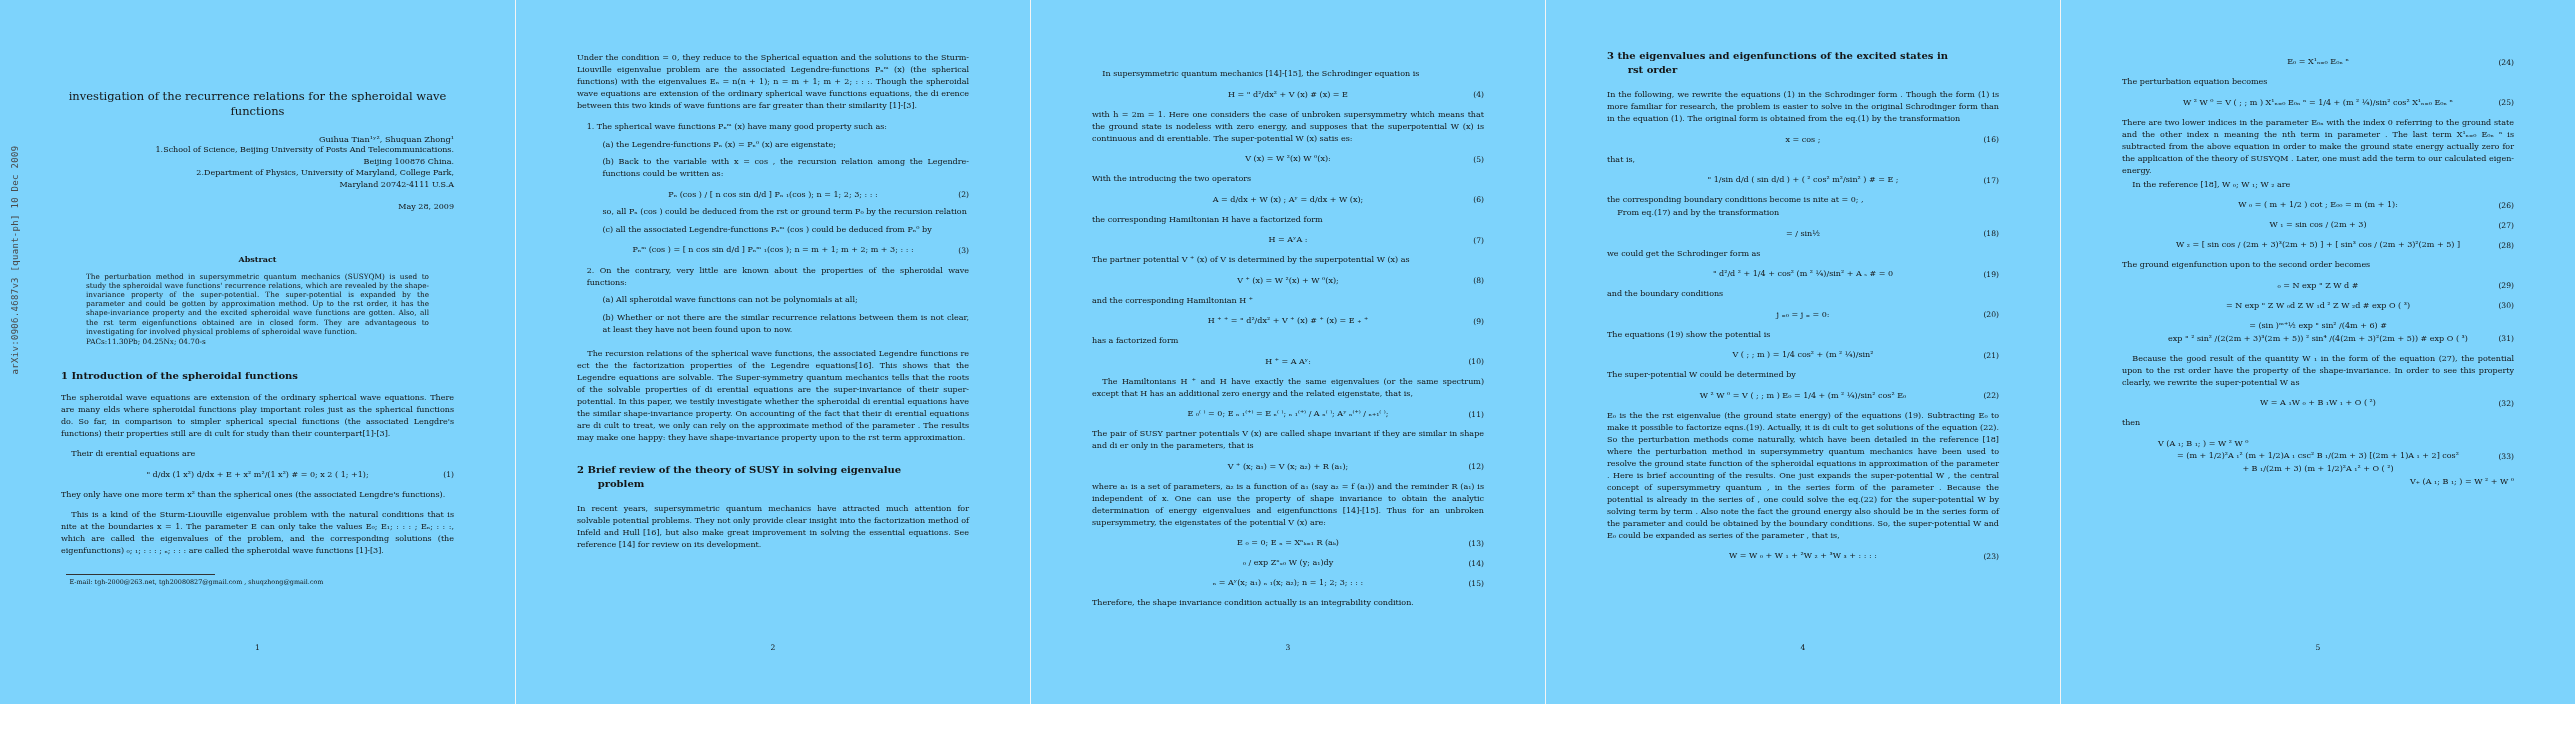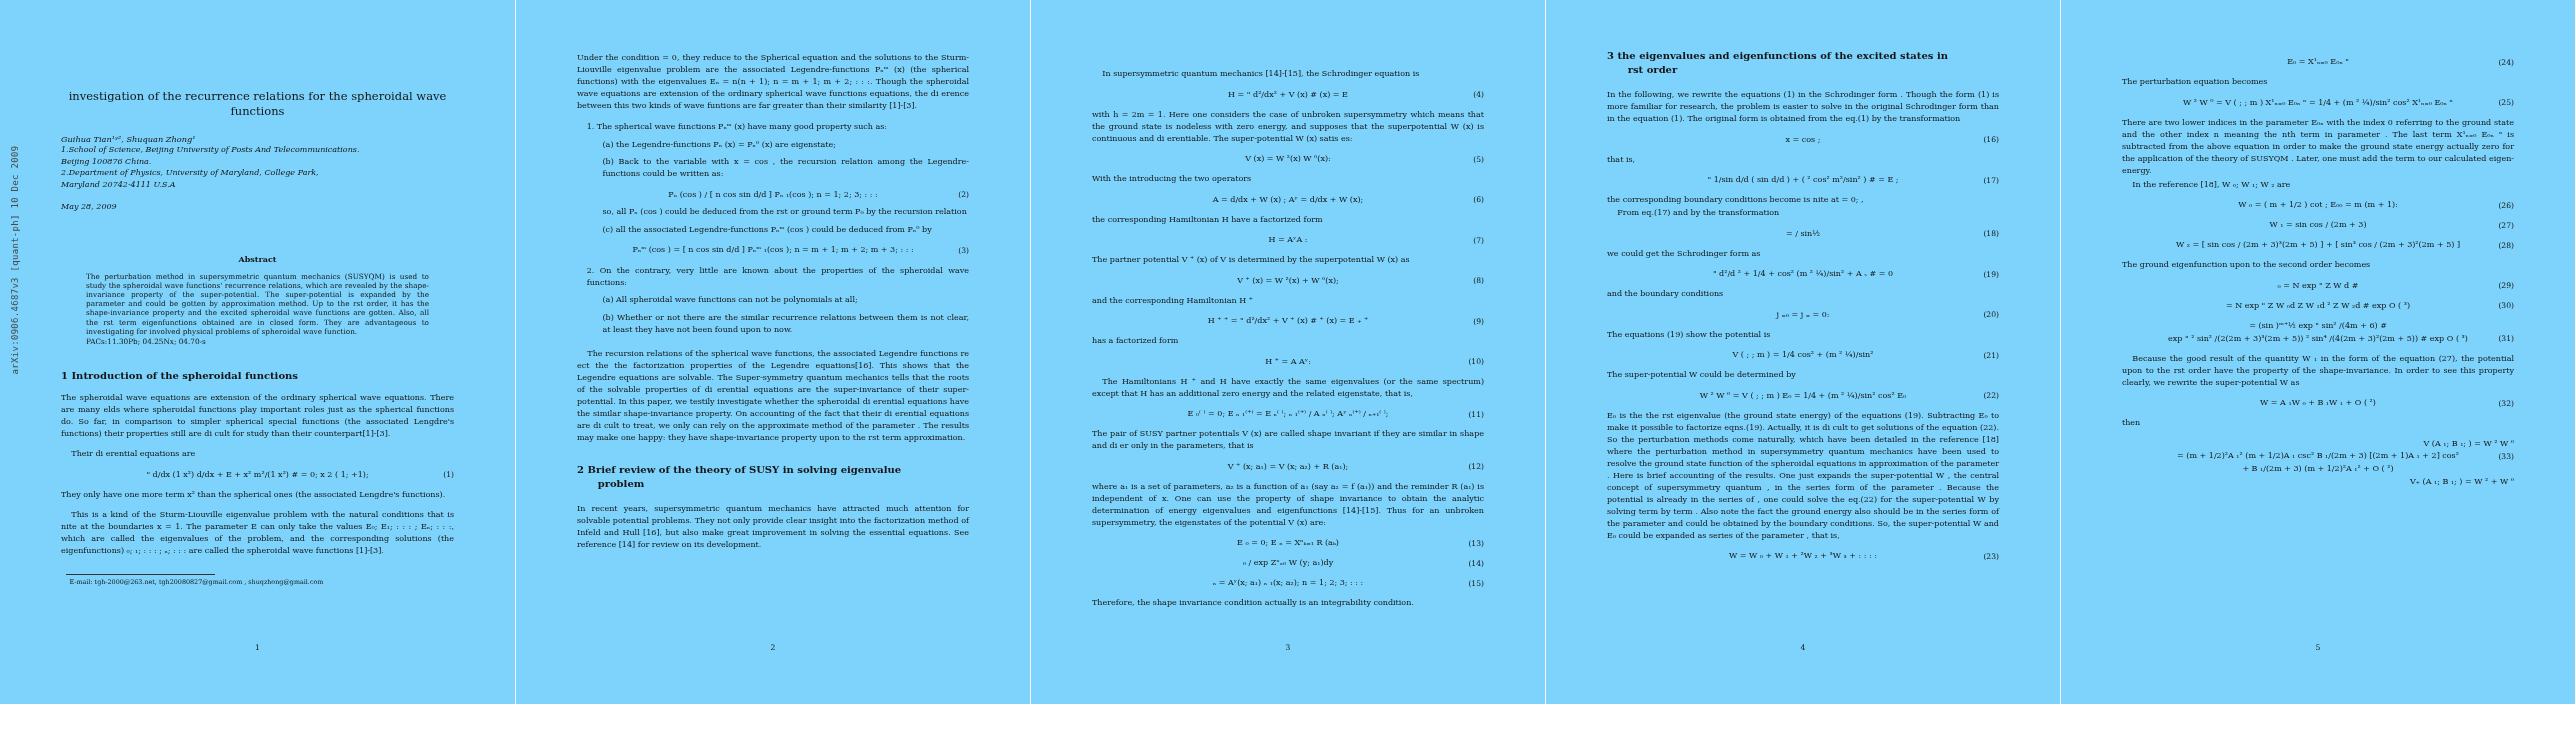--- a/index.html
+++ b/index.html
@@ -7,21 +7,21 @@
           font-family:"DejaVu Serif","Liberation Serif",serif;color:#151515;}
   .page{width:515px;height:704px;box-sizing:border-box;position:relative;
         padding:0 61px;overflow:hidden;background:#7dd3fc;}
   .page + .page{border-left:0.6px solid #f4f4f4;}
 
   .stamp{position:absolute;top:255px;left:-171px;width:371px;text-align:center;
          transform:rotate(-90deg);font-family:"DejaVu Sans Mono","Liberation Mono",monospace;
          font-size:9px;color:#4a4a4a;letter-spacing:0.3px;white-space:nowrap;}
 
   .title{margin:89px 0 0 0;text-align:center;font-size:11.5px;font-weight:normal;line-height:15px;}
-  .center{text-align:left;font-style:italic;}
+  .center{text-align:right;}
   .authors{margin-top:14.6px;font-size:8.2px;}
   .affil{margin-top:1.8px;font-size:8px;line-height:9.7px;}
   .date{margin-top:12px;font-size:8px;}
 
   .abshead{margin-top:43px;font-size:8px;font-weight:bold;text-align:center;}
   .abs{width:343px;margin:8px auto 0 auto;font-size:7.3px;line-height:9.2px;text-align:justify;}
   .pacs{width:343px;margin:1.2px auto 0 auto;font-size:7.3px;}
 
   .sec{margin-top:23px;font-size:10px;font-weight:bold;line-height:14px;}
   .sec .cont{display:block;margin-left:20.7px;}
@@ -251,21 +251,21 @@
     <div class="eq" style="margin-top:1.2px">
       <span>exp "  ² sin² /(2(2m  + 3)³(2m  + 5))    ² sin⁴ /(4(2m  + 3)²(2m  + 5)) # exp  O ( ³) </span>
       <span class="eqn">(31)</span>
     </div>
     <div class="par ind">Because the good result of the quantity W ₁ in the form  of the equation (27), the potential upon to the  rst order have the property of the shape-invariance. In order to see this property clearly, we rewrite the super-potential W   as</div>
     <div class="eq">
       <span>W   = A ₁W ₀ +  B ₁W ₁ + O ( ²)</span>
       <span class="eqn">(32)</span>
     </div>
     <div class="par">then</div>
-    <div class="eq" style="margin-bottom:1.2px;text-align:right;padding-left:36px">
+    <div class="eq" style="margin-bottom:1.2px;text-align:left;padding-left:36px">
       <span>V  (A ₁; B ₁;  )  =  W ²  W ⁰</span>
     </div>
     <div class="eq" style="margin:1.2px 0">
       <span>=   (m  + 1/2)²A ₁²  (m  + 1/2)A ₁  csc²     B ₁/(2m  + 3) [(2m  + 1)A ₁ + 2] cos² </span>
       <span class="eqn">(33)</span>
     </div>
     <div class="eq" style="margin:1.2px 0">
       <span>+  B ₁/(2m  + 3)   (m  + 1/2)²A ₁²  + O ( ²)</span>
     </div>
     <div class="eq" style="margin-top:1.2px;text-align:right;padding-left:36px">

